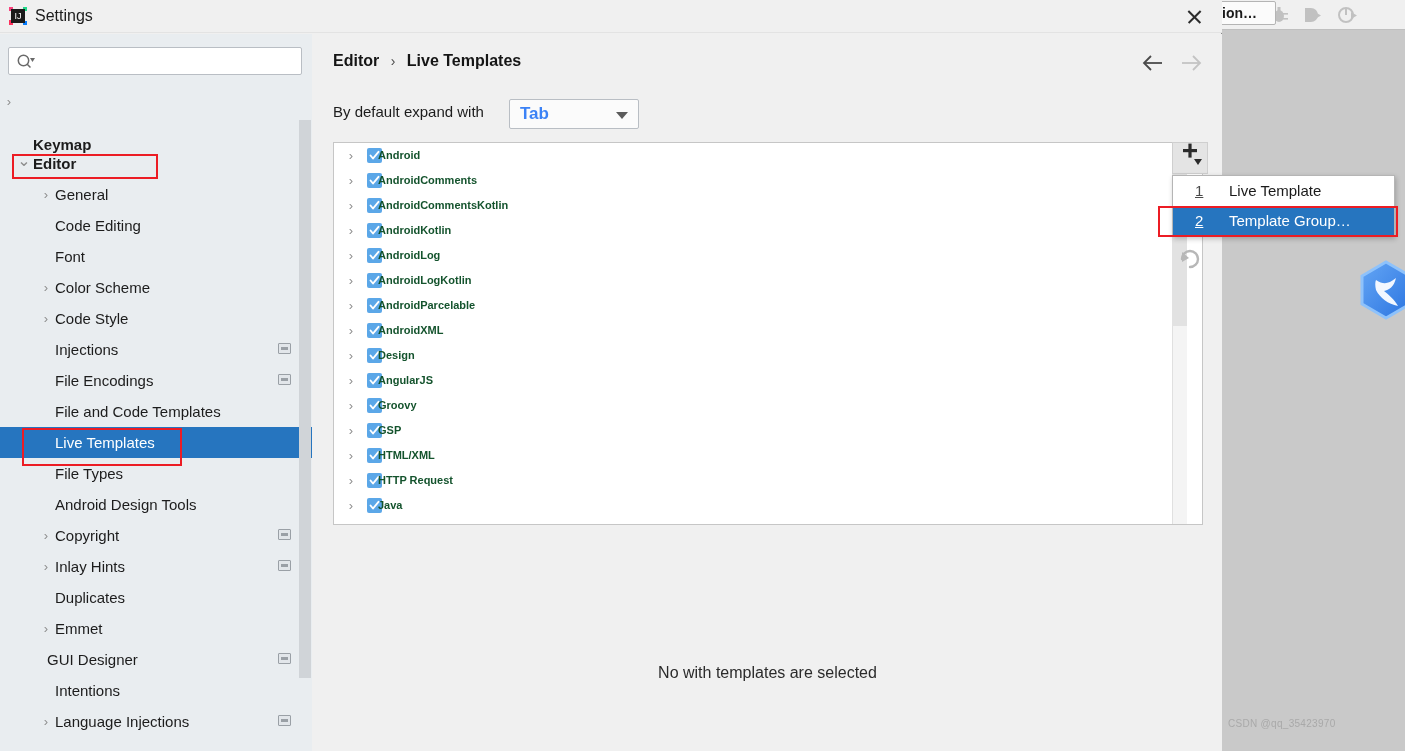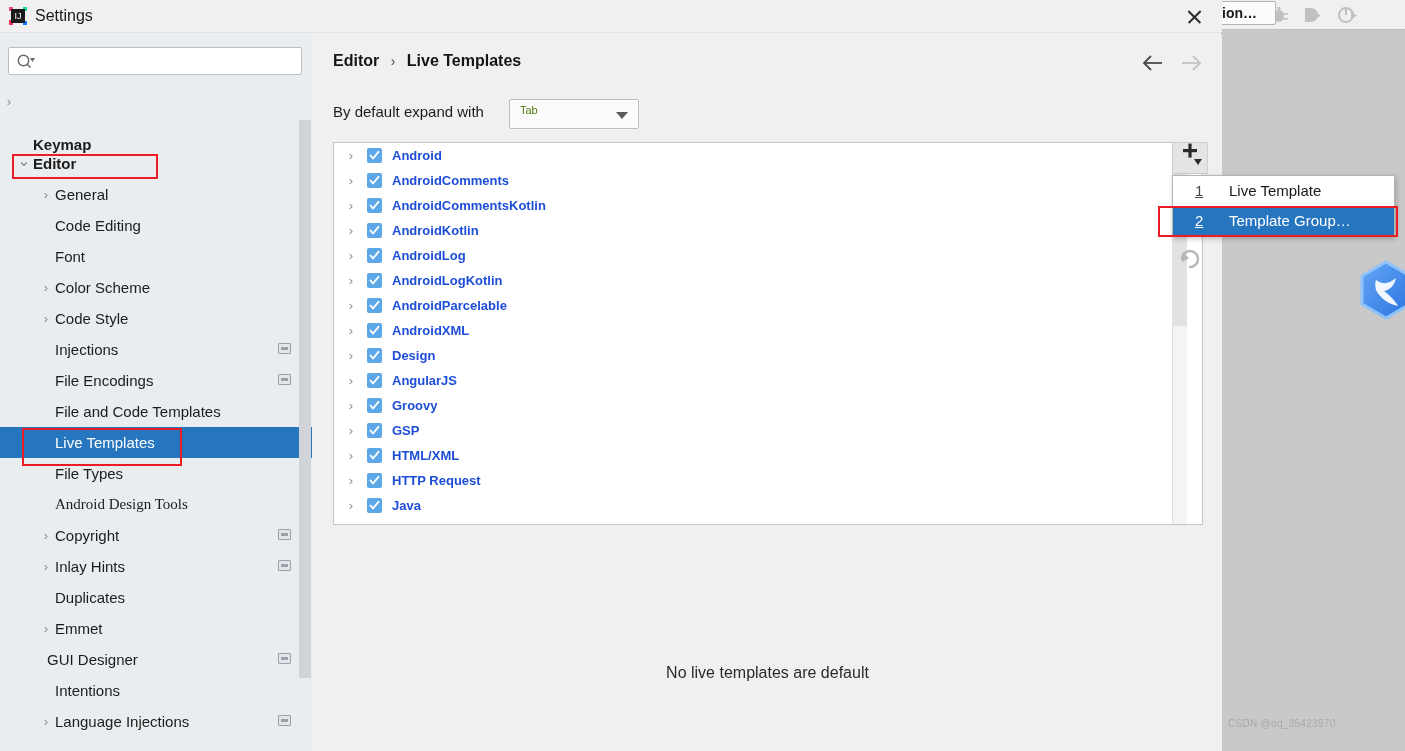--- a/index.html
+++ b/index.html
@@ -152,21 +152,21 @@
     position: absolute; left: 0; top: 4px;
     font-size: 15px; color: #1c1c1c; white-space: nowrap;
   }
   .combo {
     position: absolute; left: 176px; top: 0; width: 130px; height: 30px;
     background: #fbfbfb; border: 1px solid #b9bec4; border-radius: 2px;
     cursor: pointer;
   }
   .combo .val {
     position: absolute; left: 10px; top: 4px;
-    font-size: 11px; color: #4d7c0f;
+    font-size: 17px; color: #3b82f6; font-weight: bold;
   }
   .combo .caret {
     position: absolute; right: 10px; top: 12px;
     width: 0; height: 0;
     border-left: 6px solid transparent; border-right: 6px solid transparent;
     border-top: 7px solid #5b5b5b;
   }
 
   
   .list-box {
@@ -184,22 +184,22 @@
   .tpl-row .arrow {
     position: absolute; left: 10px; top: 0; width: 14px; height: 25px;
     color: #8f8f8f; font-size: 13px; line-height: 25px; text-align: center;
   }
   .tpl-cb {
     position: absolute; left: 33px; top: 5px; width: 15px; height: 15px;
     background: #5ba7e8; border-radius: 2px;
   }
   .tpl-cb svg { position: absolute; left: 2px; top: 2px; }
   .tpl-name {
-    position: absolute; left: 58px; top: 0;
-    font-size: 13px; font-weight: bold; color: #1d4ed8;
+    position: absolute; left: 44px; top: 0;
+    font-size: 11px; font-weight: bold; color: #14532d;
   }
   .list-scroll-track {
     position: absolute; left: 838px; top: 0; width: 15px; height: 381px;
     background: #f4f4f4; border-left: 1px solid #e0e0e0;
   }
   .list-scroll-thumb {
     position: absolute; left: 838px; top: 1px; width: 15px; height: 182px;
     background: #e2e2e2;
   }
   .empty-msg {
@@ -366,21 +366,21 @@
           <div class="tree-item">
             <span class="lbl" style="left: 55px;">File and Code Templates</span>
           </div>
           <div class="tree-item selected">
             <span class="lbl" style="left: 55px;">Live Templates</span>
           </div>
           <div class="tree-item">
             <span class="lbl" style="left: 55px;">File Types</span>
           </div>
           <div class="tree-item">
-            <span class="lbl" style="left: 55px; font-family: Liberation Serif, serif;">Android Design Tools</span>
+            <span class="lbl" style="left: 55px;">Android Design Tools</span>
           </div>
           <div class="tree-item">
             <span class="arrow" style="left: 39px;">›</span>
             <span class="lbl" style="left: 55px;">Copyright</span>
             <span class="badge-icon"></span>
           </div>
           <div class="tree-item">
             <span class="arrow" style="left: 39px;">›</span>
             <span class="lbl" style="left: 55px;">Inlay Hints</span>
             <span class="badge-icon"></span>
@@ -576,21 +576,21 @@
                   <polyline points="1.5,5.5 4,8.5 9.5,1.8" fill="none" stroke="#ffffff" stroke-width="1.9" stroke-linecap="round" stroke-linejoin="round"></polyline>
                 </svg>
               </span>
               <span class="tpl-name">Java</span>
             </div>
           </div>
         <div class="list-scroll-track"></div>
         <div class="list-scroll-thumb"></div>
       </div>
 
-      <div class="empty-msg">No live templates are default</div>
+      <div class="empty-msg">No with templates are selected</div>
     </div>
 
     <div class="list-tools">
       <div class="tool-btn add">
         <svg width="34" height="30" viewBox="0 0 34 30">
           <rect x="10" y="6" width="14" height="3.2" fill="#2b2b2b"></rect>
           <rect x="15.4" y="0.6" width="3.2" height="14" fill="#2b2b2b"></rect>
           <polygon points="21,16 29,16 25,22" fill="#2b2b2b"></polygon>
         </svg>
       </div>

